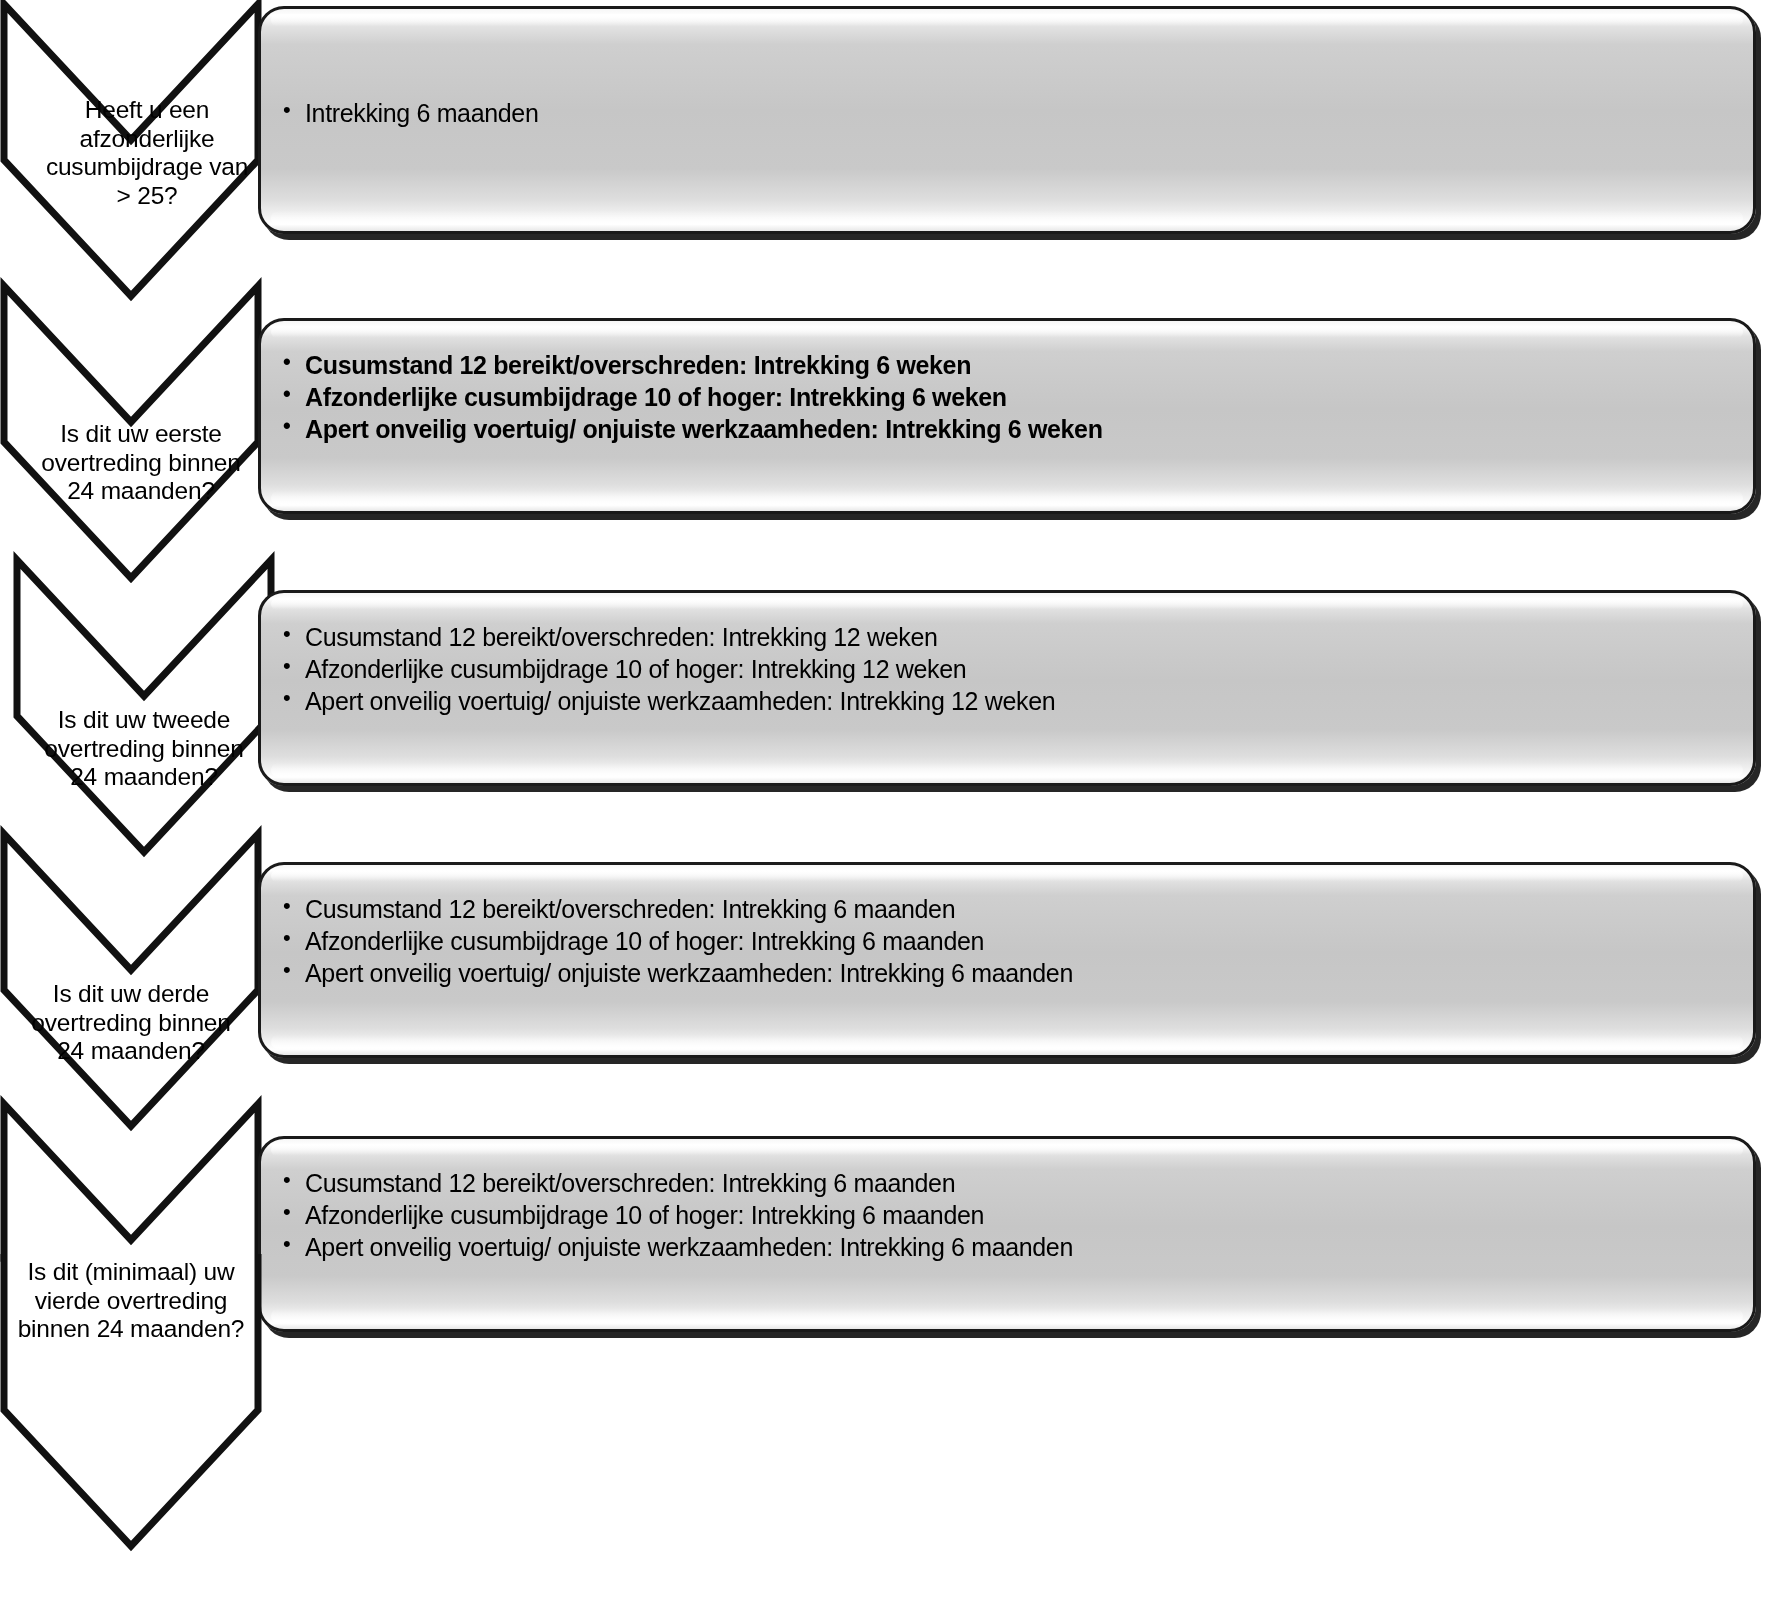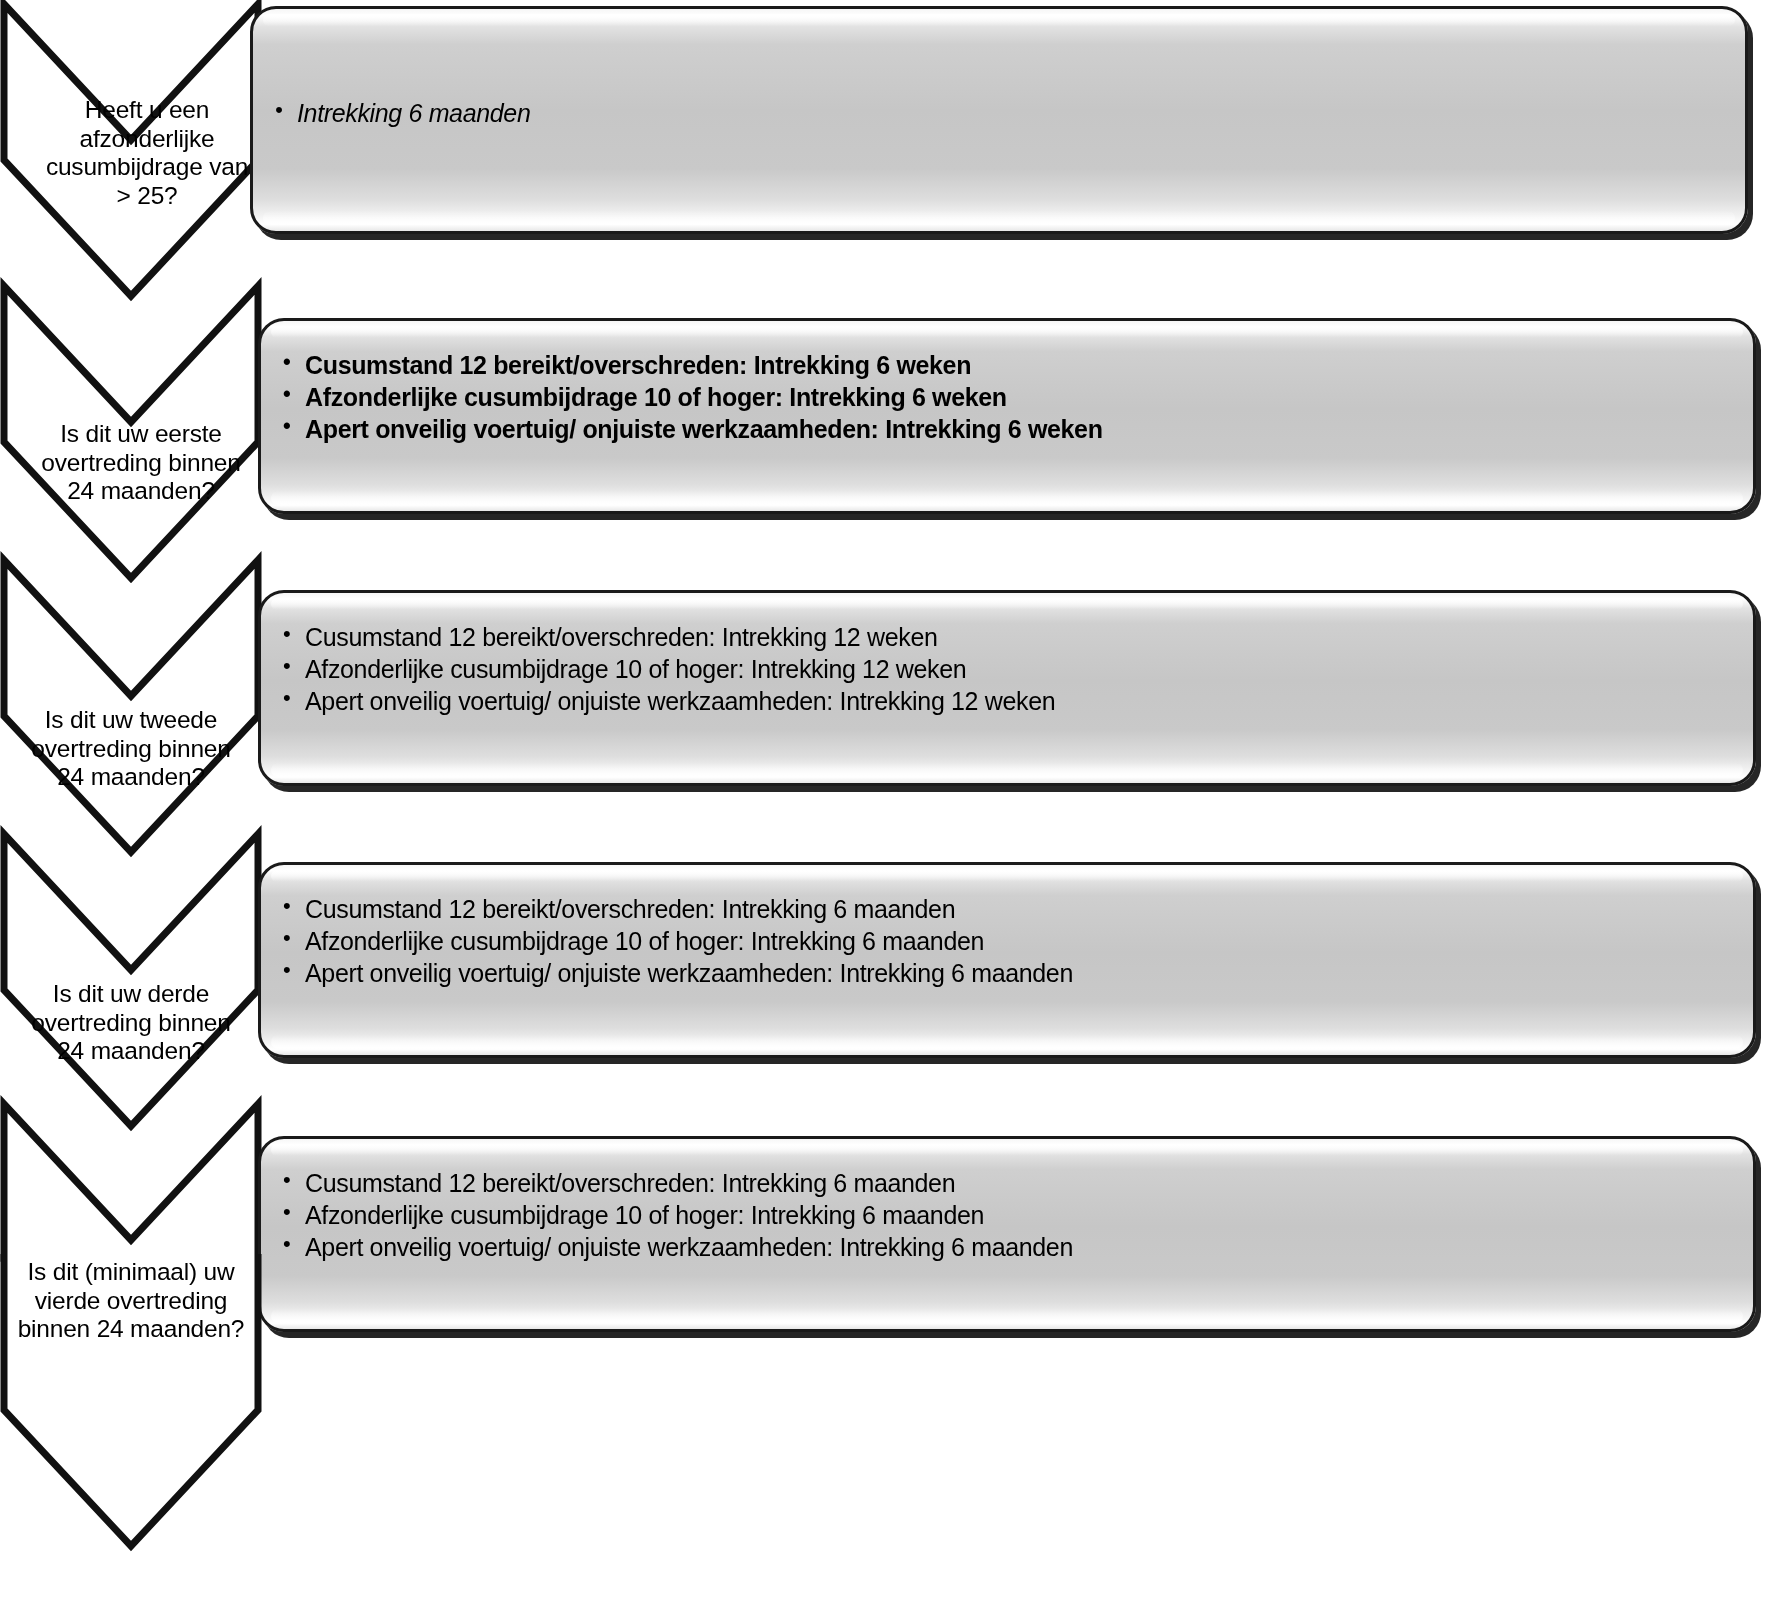--- a/index.html
+++ b/index.html
@@ -114,21 +114,21 @@
     <svg class="chevron-svg" viewBox="0 0 262 252" width="262" height="252">
       <polygon points="4,4 131,140 258,4 258,160 131,296 4,160" fill="#ffffff" stroke="#111111" stroke-width="7" stroke-linejoin="miter"></polygon>
     </svg>
     <div class="chevron-label" style="top:96px;margin-left:16px;">
       <span>Heeft u een</span>
       <span>afzonderlijke</span>
       <span>cusumbijdrage van</span>
       <span>&gt; 25?</span>
     </div>
   </div>
-  <div class="panel" style="left:250px;top:6px;width:1498px;height:228px;font-style:italic;">
+  <div class="panel" style="left:258px;top:6px;width:1498px;height:228px;">
     <ul class="bullets" style="margin-top:88px;">
       <li>Intrekking 6 maanden</li>
     </ul>
   </div>
 
   <div class="chevron-wrap" style="top:282px;height:252px;">
     <svg class="chevron-svg" viewBox="0 0 262 252" width="262" height="252">
       <polygon points="4,4 131,140 258,4 258,160 131,296 4,160" fill="#ffffff" stroke="#111111" stroke-width="7" stroke-linejoin="miter"></polygon>
     </svg>
     <div class="chevron-label" style="top:138px;padding-left:20px;">
@@ -138,21 +138,21 @@
     </div>
   </div>
   <div class="panel" style="left:258px;top:318px;width:1498px;height:196px;">
     <ul class="bullets" style="margin-top:28px;font-weight:bold;">
       <li>Cusumstand 12 bereikt/overschreden: Intrekking 6 weken</li>
       <li>Afzonderlijke cusumbijdrage 10 of hoger: Intrekking 6 weken</li>
       <li>Apert onveilig voertuig/ onjuiste werkzaamheden: Intrekking 6 weken</li>
     </ul>
   </div>
 
-  <div class="chevron-wrap" style="top:556px;height:252px;">
+  <div class="chevron-wrap" style="top:556px;height:252px;margin-left:13px;">
     <svg class="chevron-svg" viewBox="0 0 262 252" width="262" height="252">
       <polygon points="4,4 131,140 258,4 258,160 131,296 4,160" fill="#ffffff" stroke="#111111" stroke-width="7" stroke-linejoin="miter"></polygon>
     </svg>
     <div class="chevron-label" style="top:150px;">
       <span>Is dit uw tweede</span>
       <span>overtreding binnen</span>
       <span>24 maanden?</span>
     </div>
   </div>
   <div class="panel" style="left:258px;top:590px;width:1498px;height:196px;">

